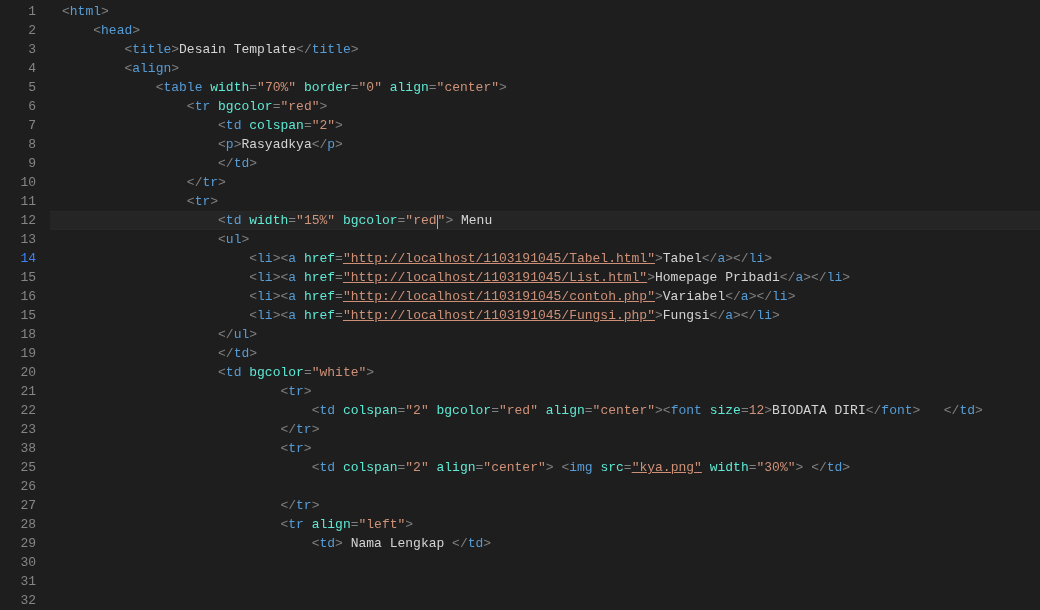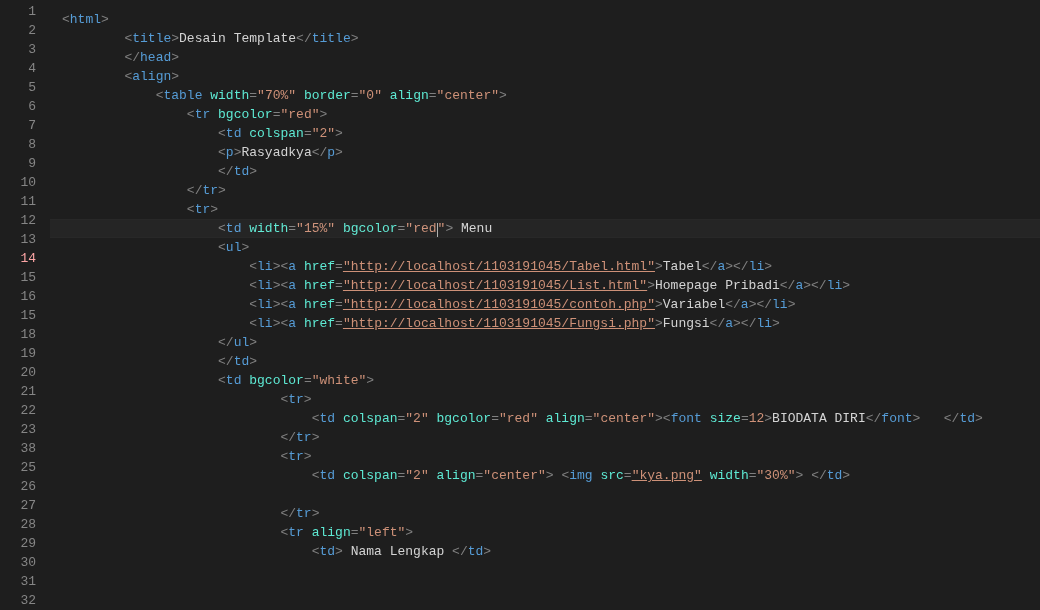--- a/index.html
+++ b/index.html
@@ -22,26 +22,25 @@
     text-align: right;
     padding-right: 14px;
     padding-top: 2px;
     user-select: none;
     flex-shrink: 0;
   }
   .gutter .ln {
     height: 19px;
     line-height: 19px;
   }
-  .gutter .ln.active { color: #fca5a5; }
+  .gutter .ln.active { color: #3b82f6; }
   .code {
     flex: 1;
     padding-top: 2px;
     position: relative;
-    margin-top: 8px;
   }
   .line {
     height: 19px;
     line-height: 19px;
     white-space: pre;
     padding-left: 12px;
     position: relative;
   }
   .line.active-line::before {
     content: "";
@@ -99,22 +98,22 @@
       <div class="ln">26</div>
       <div class="ln">27</div>
       <div class="ln">28</div>
       <div class="ln">29</div>
       <div class="ln">30</div>
       <div class="ln">31</div>
       <div class="ln">32</div>
     </div>
   <div class="code" id="code">
       <div class="line"><span class="punct">&lt;</span><span class="tag">html</span><span class="punct">&gt;</span></div>
+      <div class="line">    <span class="punct">&lt;</span><span class="tag">head</span><span class="punct">&gt;</span></div>
       <div class="line">        <span class="punct">&lt;</span><span class="tag">title</span><span class="punct">&gt;</span><span class="txt">Desain Template</span><span class="punct">&lt;/</span><span class="tag">title</span><span class="punct">&gt;</span></div>
-      <div class="line">        <span class="punct">&lt;/</span><span class="tag">head</span><span class="punct">&gt;</span></div>
       <div class="line">        <span class="punct">&lt;</span><span class="tag">align</span><span class="punct">&gt;</span></div>
       <div class="line">            <span class="punct">&lt;</span><span class="tag">table</span><span class="txt"> </span><span class="attr">width</span><span class="punct">=</span><span class="str">"70%"</span><span class="txt"> </span><span class="attr">border</span><span class="punct">=</span><span class="str">"0"</span><span class="txt"> </span><span class="attr">align</span><span class="punct">=</span><span class="str">"center"</span><span class="punct">&gt;</span></div>
       <div class="line">                <span class="punct">&lt;</span><span class="tag">tr</span><span class="txt"> </span><span class="attr">bgcolor</span><span class="punct">=</span><span class="str">"red"</span><span class="punct">&gt;</span></div>
       <div class="line">                    <span class="punct">&lt;</span><span class="tag">td</span><span class="txt"> </span><span class="attr">colspan</span><span class="punct">=</span><span class="str">"2"</span><span class="punct">&gt;</span></div>
       <div class="line">                    <span class="punct">&lt;</span><span class="tag">p</span><span class="punct">&gt;</span><span class="txt">Rasyadkya</span><span class="punct">&lt;/</span><span class="tag">p</span><span class="punct">&gt;</span></div>
       <div class="line">                    <span class="punct">&lt;/</span><span class="tag">td</span><span class="punct">&gt;</span></div>
       <div class="line">                <span class="punct">&lt;/</span><span class="tag">tr</span><span class="punct">&gt;</span></div>
       <div class="line">                <span class="punct">&lt;</span><span class="tag">tr</span><span class="punct">&gt;</span></div>
       <div class="line active-line">                    <span class="punct">&lt;</span><span class="tag">td</span><span class="txt"> </span><span class="attr">width</span><span class="punct">=</span><span class="str">"15%"</span><span class="txt"> </span><span class="attr">bgcolor</span><span class="punct">=</span><span class="str">"red</span><span class="cursor"></span><span class="str">"</span><span class="punct">&gt;</span><span class="txt"> Menu</span></div>
       <div class="line">                    <span class="punct">&lt;</span><span class="tag">ul</span><span class="punct">&gt;</span></div>

